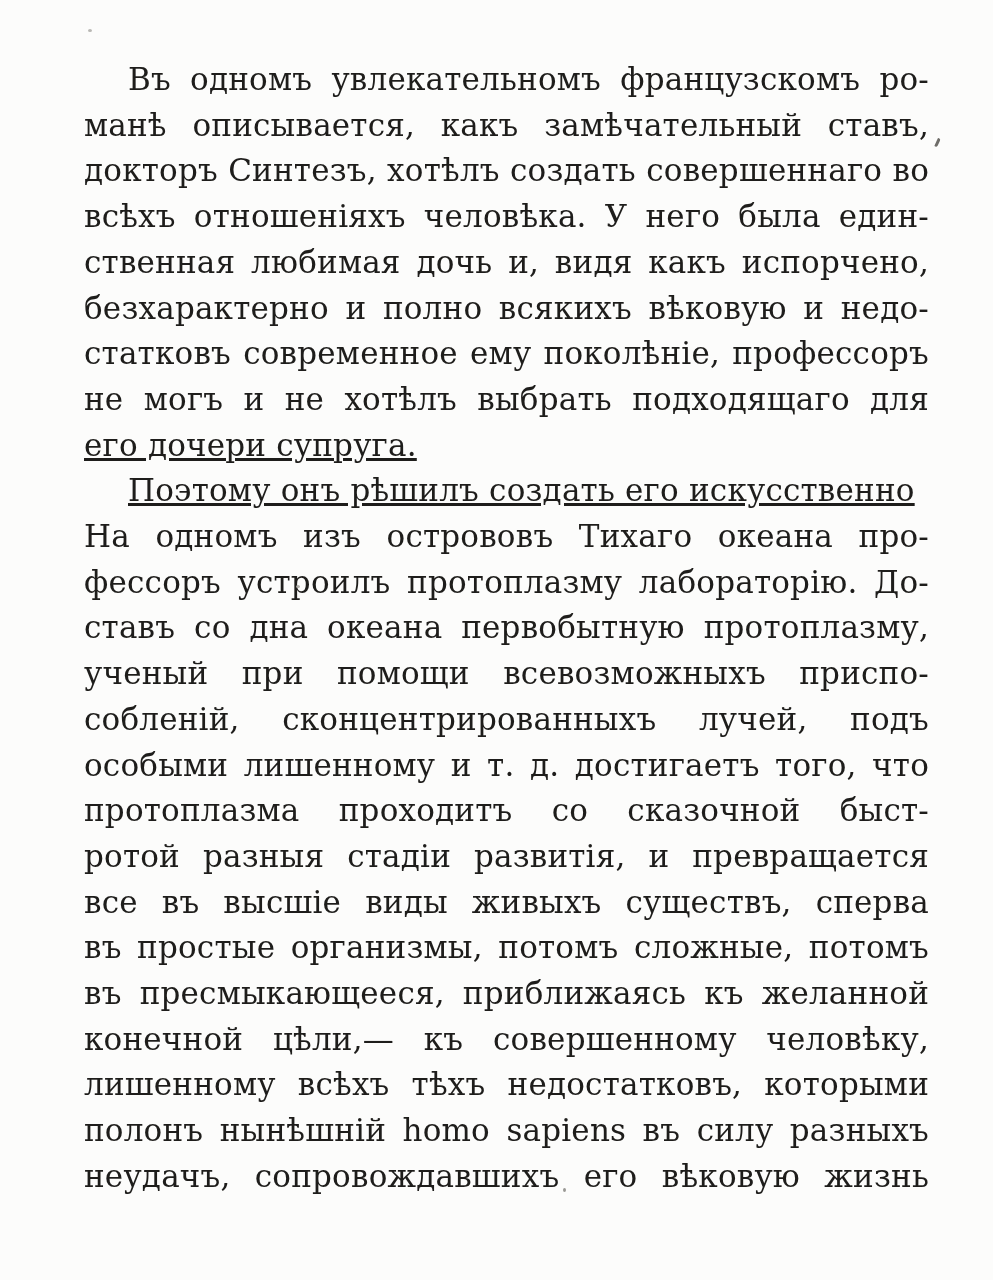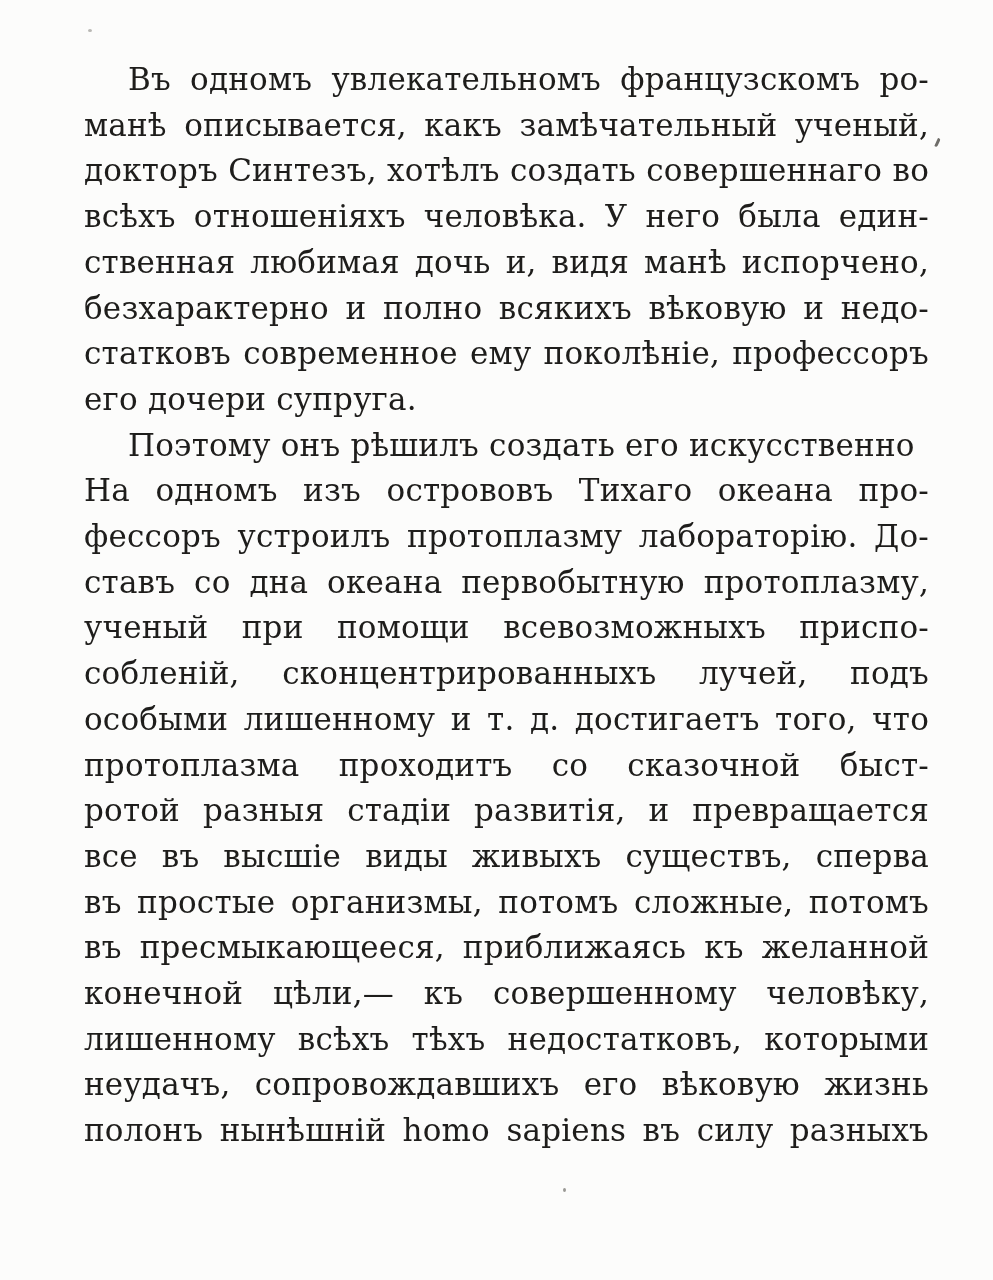--- a/index.html
+++ b/index.html
@@ -29,20 +29,21 @@
     line-height: 45.7px;
     color: var(--ink);
     letter-spacing: 0.2px;
     text-align: justify;
     text-align-last: justify;
     white-space: nowrap;
   }
   .line.short {
     text-align: center;
     text-align-last: left;
+    text-decoration: underline;
   }
   .line.indent {
     text-indent: 44px;
   }
   
   .speckle {
     position: absolute;
     background: #8a8a86;
     border-radius: 50%;
   }
@@ -69,44 +70,45 @@
     background: #aeada8;
   }
 </style>
 </head>
 <body>
 
 <div class="page">
   <div class="textblock">
 
     <div class="line indent">Въ одномъ увлекательномъ французскомъ ро-</div>
-    <div class="line">манѣ описывается, какъ замѣчательный ученый,</div>
+    <div class="line">манѣ описывается, какъ замѣчательный ставъ,</div>
     <div class="line">докторъ Синтезъ, хотѣлъ создать совершеннаго во</div>
     <div class="line">всѣхъ отношеніяхъ человѣка. У него была един-</div>
-    <div class="line">ственная любимая дочь и, видя манѣ испорчено,</div>
+    <div class="line">ственная любимая дочь и, видя какъ испорчено,</div>
     <div class="line">безхарактерно и полно всякихъ вѣковую и недо-</div>
     <div class="line">статковъ современное ему поколѣніе, профессоръ</div>
+    <div class="line">не могъ и не хотѣлъ выбрать подходящаго для</div>
     <div class="line short">его дочери супруга.</div>
 
     <div class="line indent short">Поэтому онъ рѣшилъ создать его искусственно</div>
     <div class="line">На одномъ изъ острововъ Тихаго океана про-</div>
     <div class="line">фессоръ устроилъ протоплазму лабораторію. До-</div>
     <div class="line">ставъ со дна океана первобытную протоплазму,</div>
     <div class="line">ученый при помощи всевозможныхъ приспо-</div>
     <div class="line">собленій, сконцентрированныхъ лучей, подъ</div>
     <div class="line">особыми лишенному и т. д. достигаетъ того, что</div>
     <div class="line">протоплазма проходитъ со сказочной быст-</div>
     <div class="line">ротой разныя стадіи развитія, и превращается</div>
     <div class="line">все въ высшіе виды живыхъ существъ, сперва</div>
     <div class="line">въ простые организмы, потомъ сложные, потомъ</div>
     <div class="line">въ пресмыкающееся, приближаясь къ желанной</div>
     <div class="line">конечной цѣли,— къ совершенному человѣку,</div>
     <div class="line">лишенному всѣхъ тѣхъ недостатковъ, которыми</div>
+    <div class="line">полонъ нынѣшній homo sapiens въ силу разныхъ</div>
     <div class="line">неудачъ, сопровождавшихъ его вѣковую жизнь</div>
-    <div class="line">полонъ нынѣшній homo sapiens въ силу разныхъ</div>
 
   </div>
 
   <span class="speckle speckle-comma"></span>
   <span class="speckle speckle-a"></span>
   <span class="speckle speckle-b"></span>
   <span class="speckle speckle-c"></span>
 </div>
 
 </body></html>

